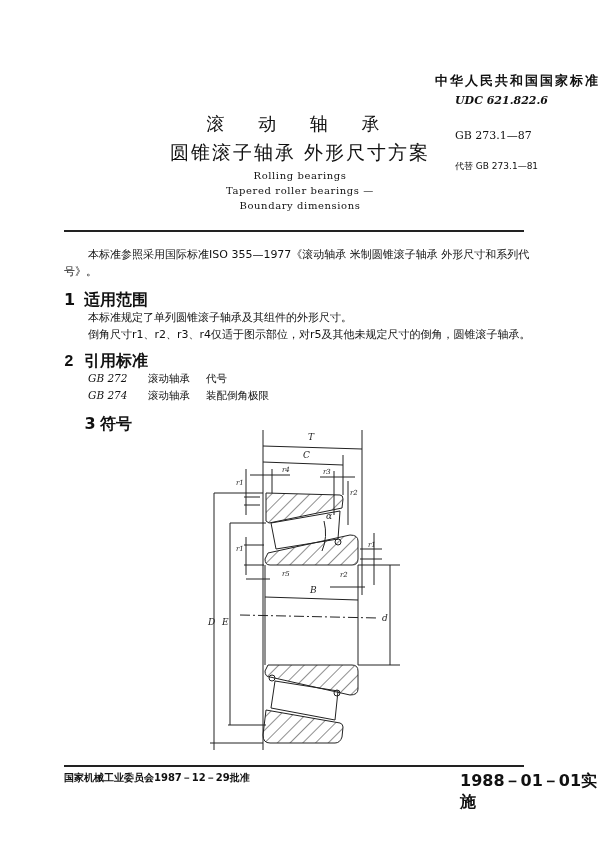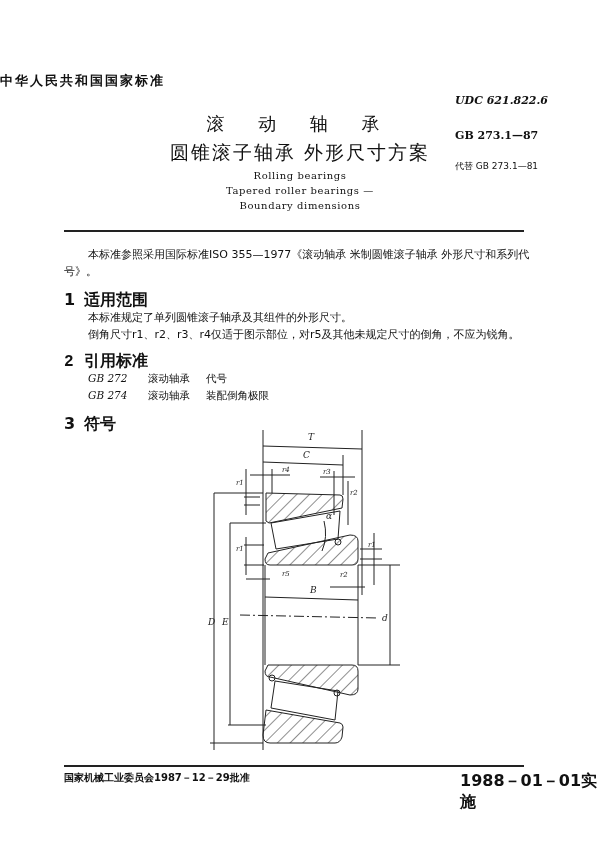--- a/index.html
+++ b/index.html
@@ -1,23 +1,23 @@
 <!DOCTYPE html>
 <html><head>
   <meta charset="utf-8">
   <style>
     html, body { margin: 0; padding: 0; background: #ffffff; }
     body { width: 600px; height: 849px; position: relative; overflow: hidden; color: #111; font-family: "DejaVu Sans", sans-serif; }
     .abs { position: absolute; }
-    .header-top { left: 0; width: 600px; top: 72px; text-align: left; font-size: 13px; font-weight: bold; letter-spacing: 2px; }
+    .header-top { left: 0; width: 600px; top: 72px; text-align: right; font-size: 13px; font-weight: bold; letter-spacing: 2px; }
     .title-cn-1 { left: 160px; width: 280px; top: 112px; text-align: center; font-size: 18px; letter-spacing: 14px; }
     .title-cn-2 { left: 130px; width: 340px; top: 140px; text-align: center; font-size: 19px; letter-spacing: 2px; }
     .title-en { left: 150px; width: 300px; text-align: center; font-family: "DejaVu Serif", serif; font-weight: normal; font-size: 10px; letter-spacing: 0.6px; }
     .udc { left: 455px; top: 94px; font-family: "DejaVu Serif", serif; font-weight: bold; font-size: 11px; font-style: italic; }
-    .gb { left: 455px; top: 129px; font-family: "DejaVu Serif", serif; font-weight: bold; font-size: 11px; }
+    .gb { left: 455px; top: 129px; font-family: "DejaVu Serif", serif; font-weight: normal; font-size: 11px; }
     .replace { left: 455px; top: 160px; font-size: 9px; }
     .rule { left: 64px; width: 412px; height: 2px; background: #222; }
     .rule-top { top: 230px; width: 460px; }
     .rule-bottom { top: 765px; width: 460px; }
     .para { font-size: 11px; line-height: 17px; }
     .intro { left: 64px; width: 490px; top: 246px; text-indent: 24px; }
     .sec-head { font-size: 16px; font-weight: bold; }
     .sec-num { display: inline-block; width: 20px; }
     .ref-row { font-size: 10.5px; }
     .ref-code { display: inline-block; width: 60px; font-family: "DejaVu Serif", serif; font-style: italic; }
@@ -41,33 +41,33 @@
 <div class="abs replace">代替 GB 273.1—81</div>
 
 <div class="abs rule rule-top"></div>
 
 <div class="abs para intro">本标准参照采用国际标准ISO 355—1977《滚动轴承  米制圆锥滚子轴承  外形尺寸和系列代号》。</div>
 
 <div class="abs sec-head" style="left:64px; top:290px;">
   <span class="sec-num">1</span><span>适用范围</span>
 </div>
 <div class="abs para" style="left:88px; top:309px; width:480px;">本标准规定了单列圆锥滚子轴承及其组件的外形尺寸。</div>
-<div class="abs para" style="left:88px; top:326px; width:480px;">倒角尺寸r1、r2、r3、r4仅适于图示部位，对r5及其他未规定尺寸的倒角，不应为锐角。</div>
+<div class="abs para" style="left:88px; top:326px; width:480px;">倒角尺寸r1、r2、r3、r4仅适于图示部位，对r5及其他未规定尺寸的倒角，圆锥滚子轴承。</div>
 
 <div class="abs sec-head" style="left:64px; top:351px;font-family:Liberation Mono, monospace;">
   <span class="sec-num">2</span><span>引用标准</span>
 </div>
 <div class="abs ref-row" style="left:88px; top:372px;">
   <span class="ref-code">GB 272</span><span class="ref-name1">滚动轴承</span><span>代号</span>
 </div>
 <div class="abs ref-row" style="left:88px; top:389px;">
   <span class="ref-code">GB 274</span><span class="ref-name1">滚动轴承</span><span>装配倒角极限</span>
 </div>
 
-<div class="abs sec-head" style="left:64px; top:414px;">
+<div class="abs sec-head" style="left:80px; top:414px;text-align:center;">
   <span class="sec-num">3</span><span>符号</span>
 </div>
 
 <svg class="abs" style="left:200px; top:425px;" width="210" height="325" viewBox="0 0 210 325">
   <defs>
     <pattern id="hatch" patternUnits="userSpaceOnUse" width="9" height="9" patternTransform="rotate(45)">
       <line x1="0" y1="0" x2="0" y2="9" stroke="#222" stroke-width="1"></line>
     </pattern>
   </defs>
   <g stroke="#222" stroke-width="1" fill="none">

